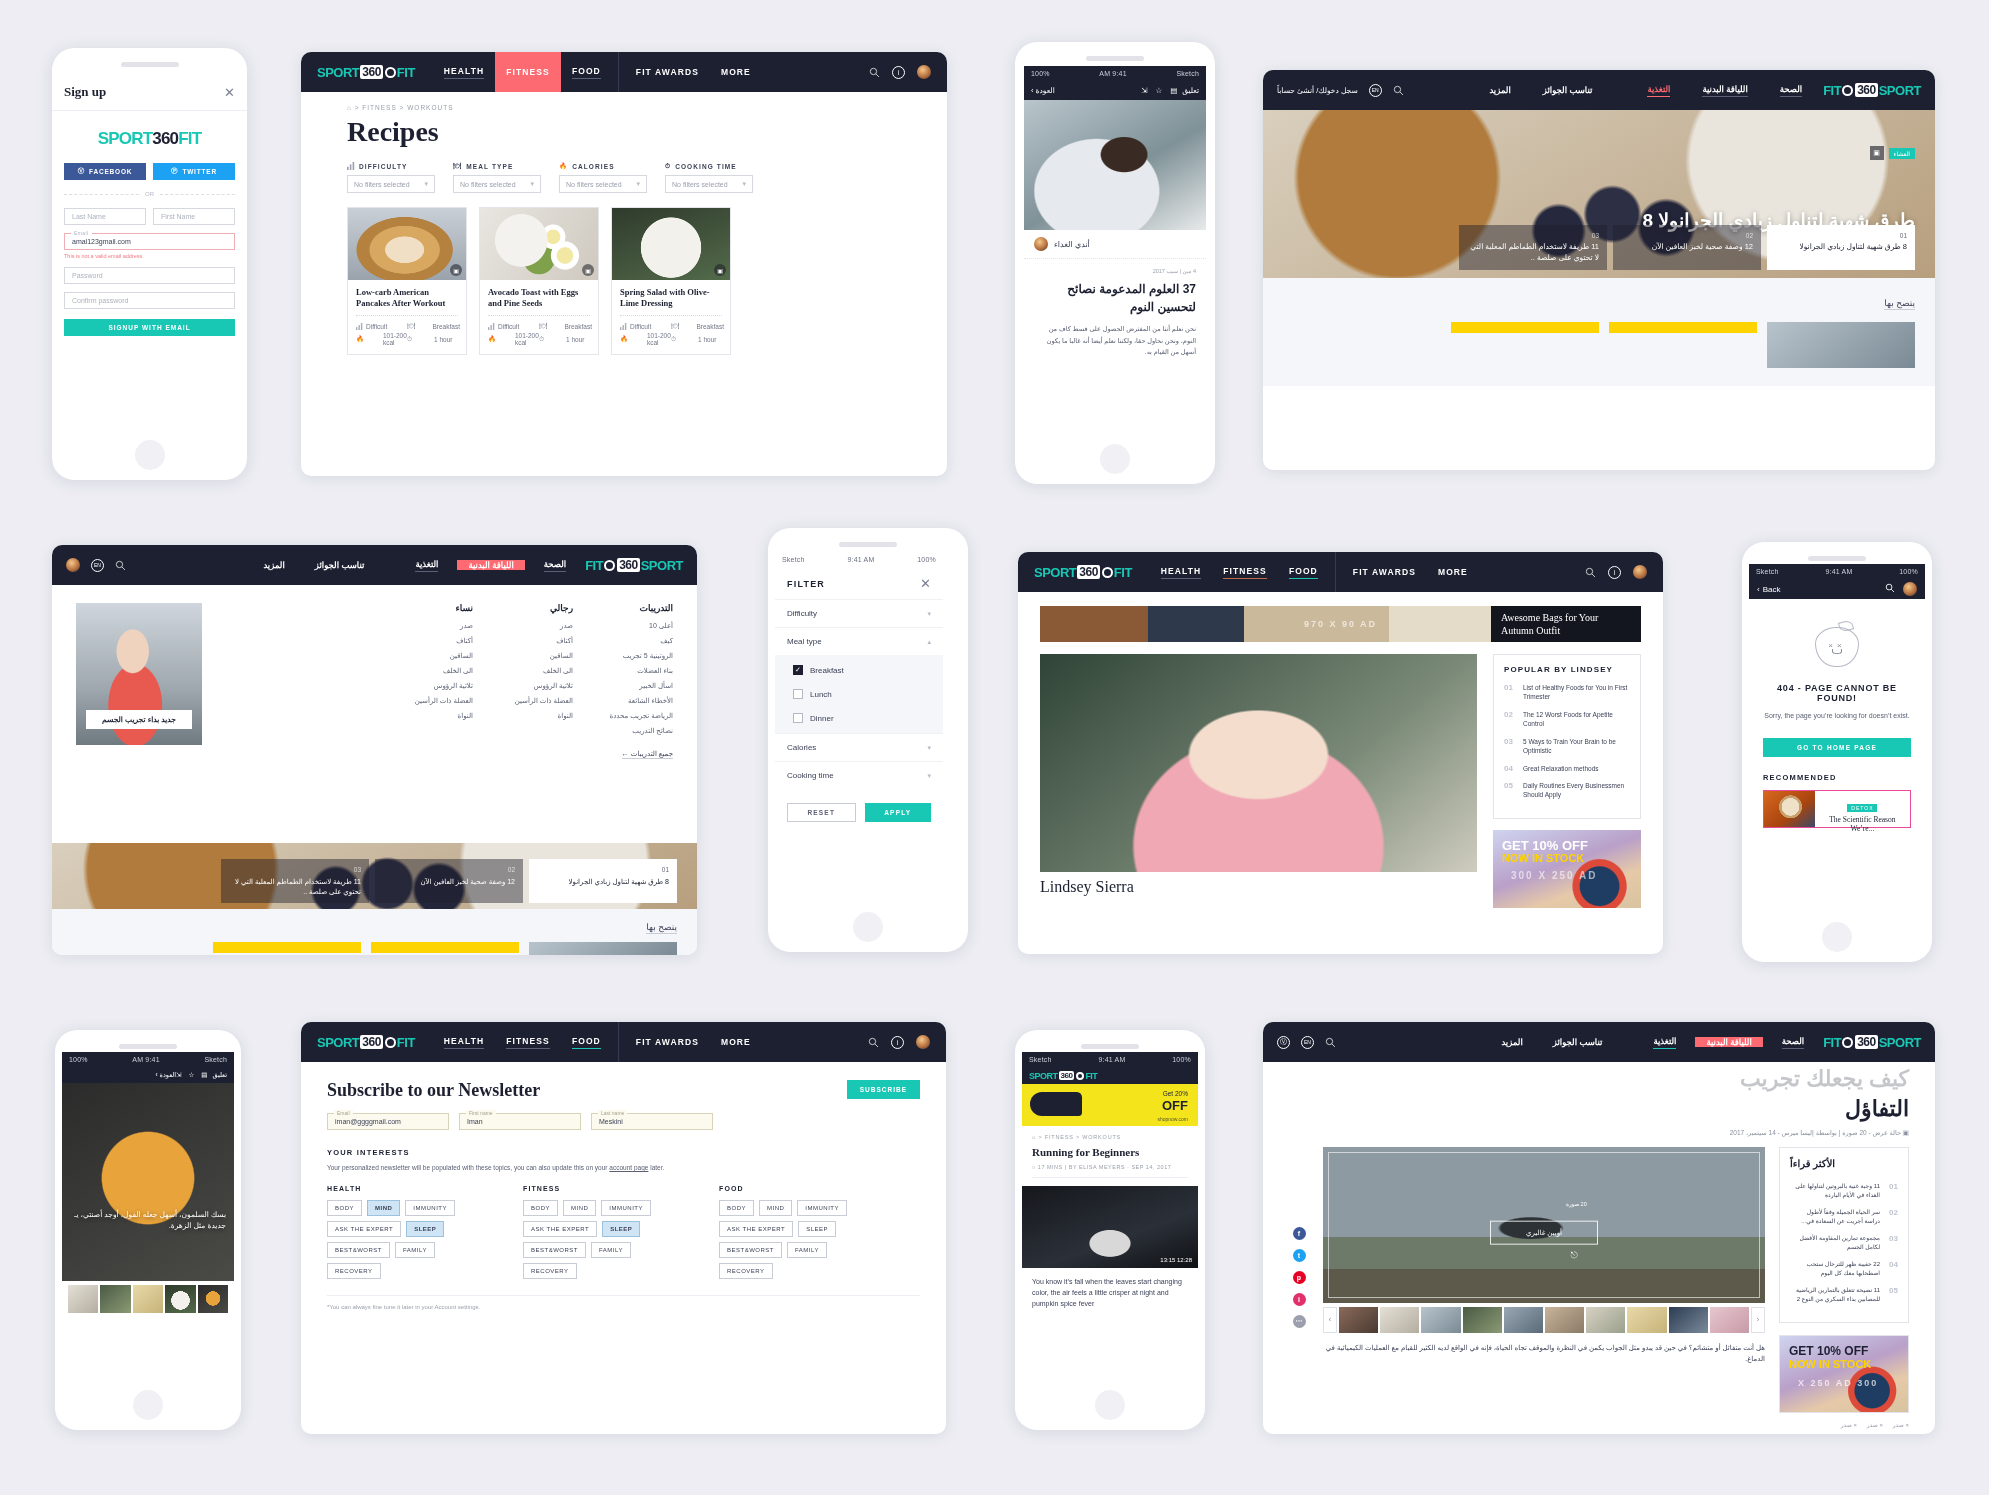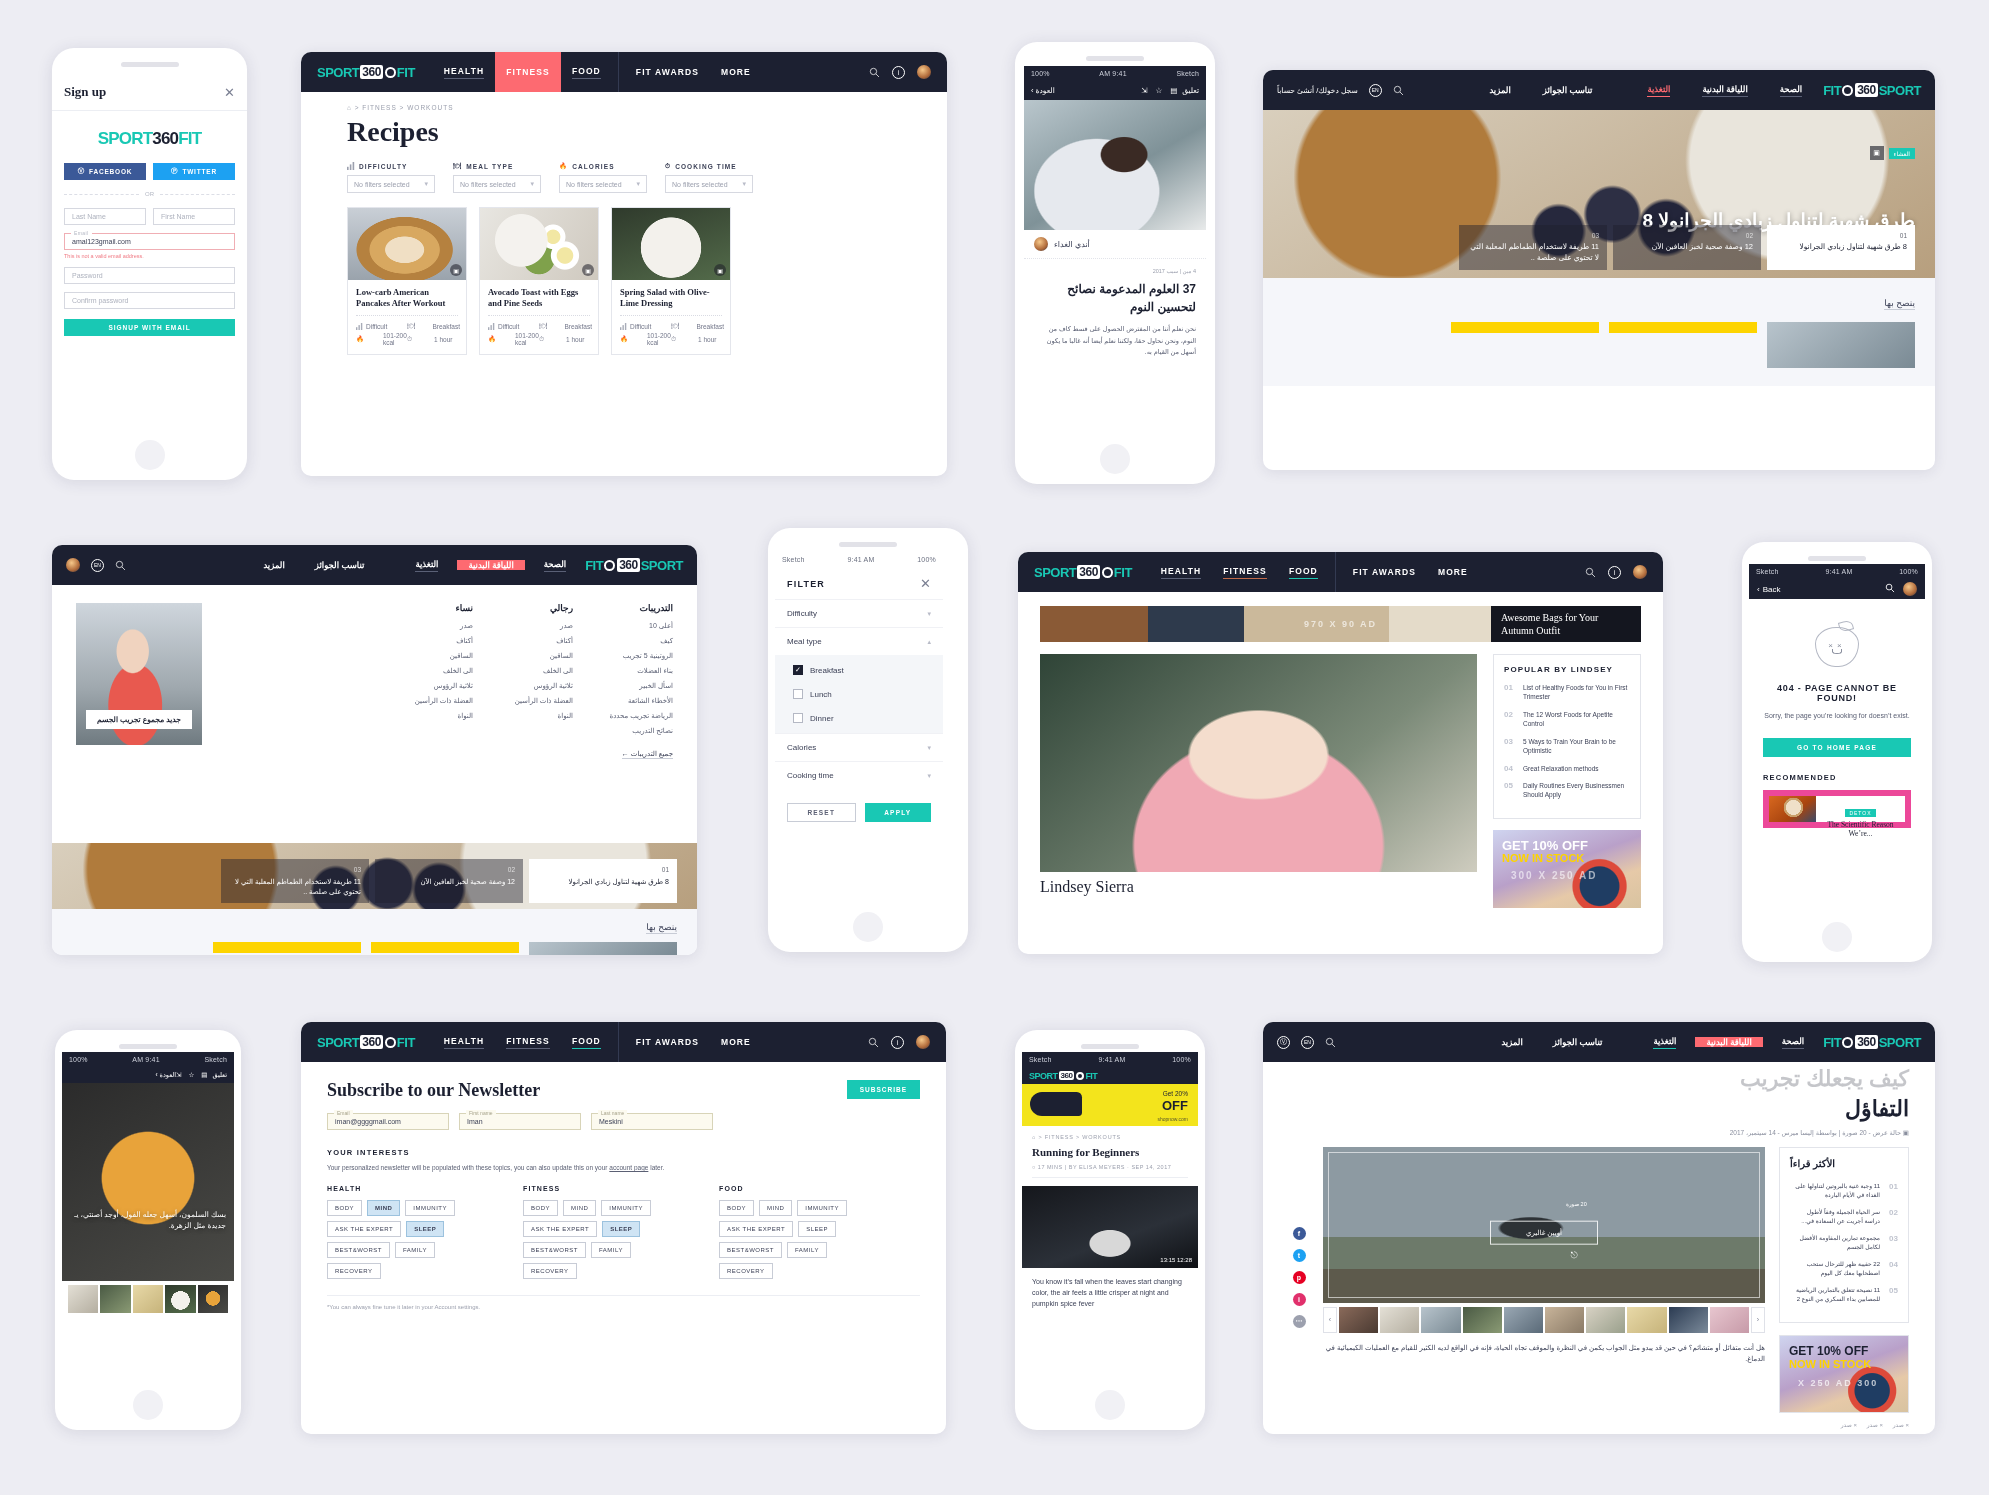--- a/index.html
+++ b/index.html
@@ -280,21 +280,21 @@
   .apple .eyes { position:absolute; top:20px; left:0; right:0; text-align:center;
                  font-size:8px; color:#8a8f9e; letter-spacing:4px; }
   .apple .mouth { position:absolute; top:28px; left:50%; transform:translateX(-50%);
                   width:10px; height:5px; border:1.2px solid #8a8f9e;
                   border-top:none; border-radius:0 0 50% 50%; }
   .e404 h3 { font-size:9px; font-weight:bold; letter-spacing:.8px; color:#1c2031;
              margin:0 0 8px; }
   .e404 p { font-size:7px; color:#5b6074; line-height:1.5; margin:0 0 16px; }
   .rec-label { font-size:7.5px; font-weight:bold; letter-spacing:1.2px; color:#1c2031;
                margin:16px 0 8px; text-align:left; }
-  .reccard { display:flex; border:6px solid #ec4899; height:38px; }
+  .reccard { display:flex; border:1px solid #ec4899; height:38px; }
   .reccard .im { width:56px; }
   .reccard .bd { padding:5px 6px; }
   .reccard .bd .tg { background:#19c8b4; color:#fff; font-size:5px; padding:1px 4px;
                      letter-spacing:1px; display:inline-block; margin-bottom:3px; }
   .reccard .bd .tt { font-family:"Liberation Serif",serif; font-size:7.5px;
                      line-height:1.25; color:#1c2031; }
 
   
   .nl { padding:18px 26px 14px; }
   .nl-top { display:flex; align-items:flex-start; justify-content:space-between; }
@@ -789,21 +789,21 @@
         <a>صدر</a>
         <a>أكتاف</a>
         <a>الساقين</a>
         <a>الى الخلف</a>
         <a>ثلاثية الرؤوس</a>
         <a>العضلة ذات الرأسين</a>
         <a>النواة</a>
       </div>
       <div class="mimg">
         <div class="ph ph-woman"></div>
-        <div class="cap">جديد مجموع تجريب الجسم</div>
+        <div class="cap">جديد بداء تجريب الجسم</div>
       </div>
     </div>
     <div style="position:absolute;left:0;right:0;bottom:0;height:112px;">
       <div style="position:relative;height:66px;overflow:hidden;">
         <div class="ph ph-granola"></div>
         <div class="hero-cards" style="padding:0 20px 6px;">
           <div class="hc" style="text-align:right;direction:rtl;font-size:7px;">
             <span class="n">03</span>
             <span>11 طريفة لاستخدام الطماطم المعلبة التي لا تحتوي على صلصة ..</span>
           </div>

